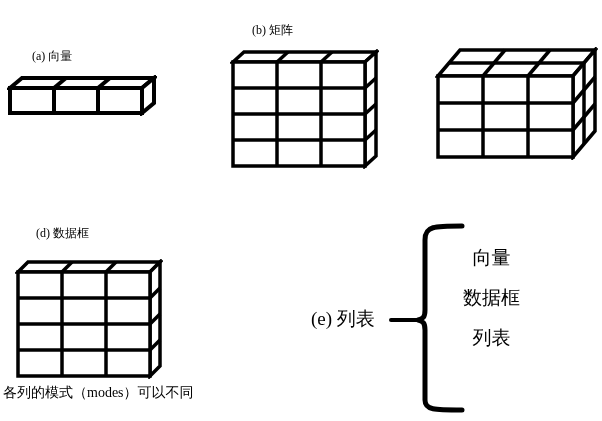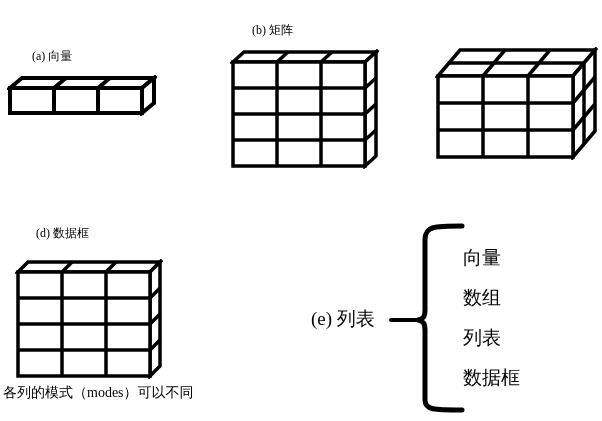--- a/index.html
+++ b/index.html
@@ -57,20 +57,21 @@
     stroke-width: 5;
     stroke-linecap: round;
     stroke-linejoin: round;
   }
   #list-items {
     position: absolute;
     left: 463px; top: 248px;
     display: flex;
     flex-direction: column;
     gap: 20px;
+    text-align: center;
   }
   .li {
     font-size: 19px;
     line-height: 20px;
     white-space: nowrap;
     color: #000;
   }
 </style>
 </head>
 <body>
@@ -140,18 +141,17 @@
   <div id="caption-d">各列的模式（modes）可以不同</div>
 
   <div id="label-e" class="lbl">(e) 列表</div>
   <div id="connector"></div>
   <svg id="brace" width="52" height="200" viewBox="0 0 52 200">
     <path d="M 48,8 C 20,8 11,8 11,22 L 11,92 C 11,99 9,101 4,102 C 9,103 11,105 11,112 L 11,182 C 11,192 20,192 48,192"></path>
   </svg>
 
   <div id="list-items">
     <div class="li">向量</div>
-    <div class="li">数组</div>
+    <div class="li">数据框</div>
     <div class="li">列表</div>
-    <div class="li">数据框</div>
   </div>
 
 </div>
 
 </body></html>

